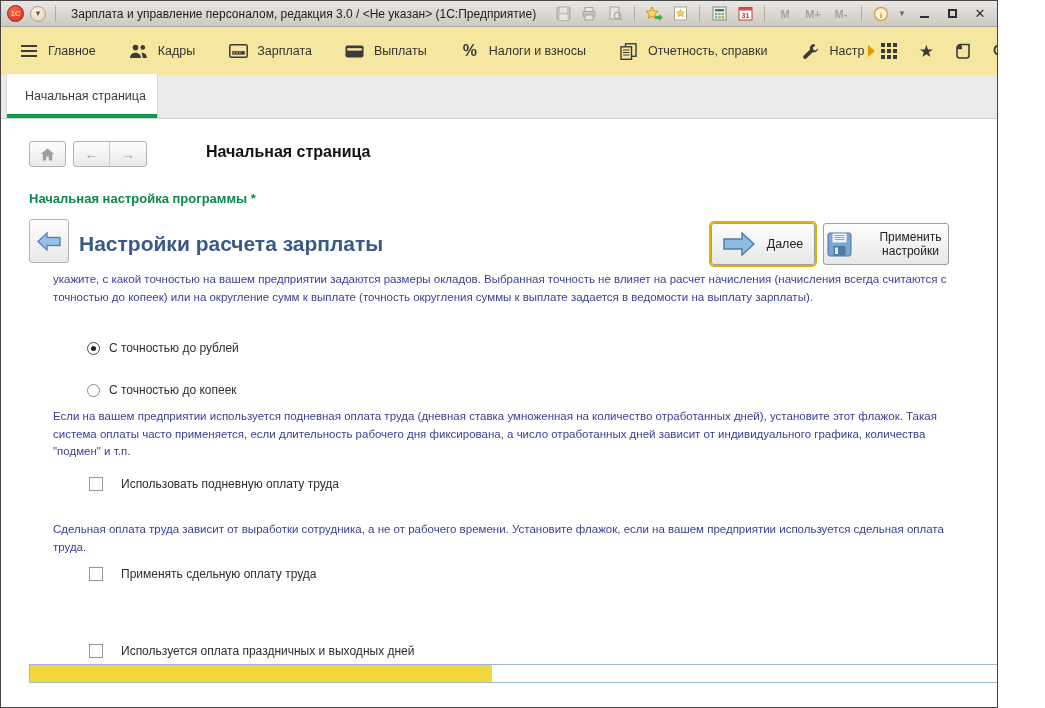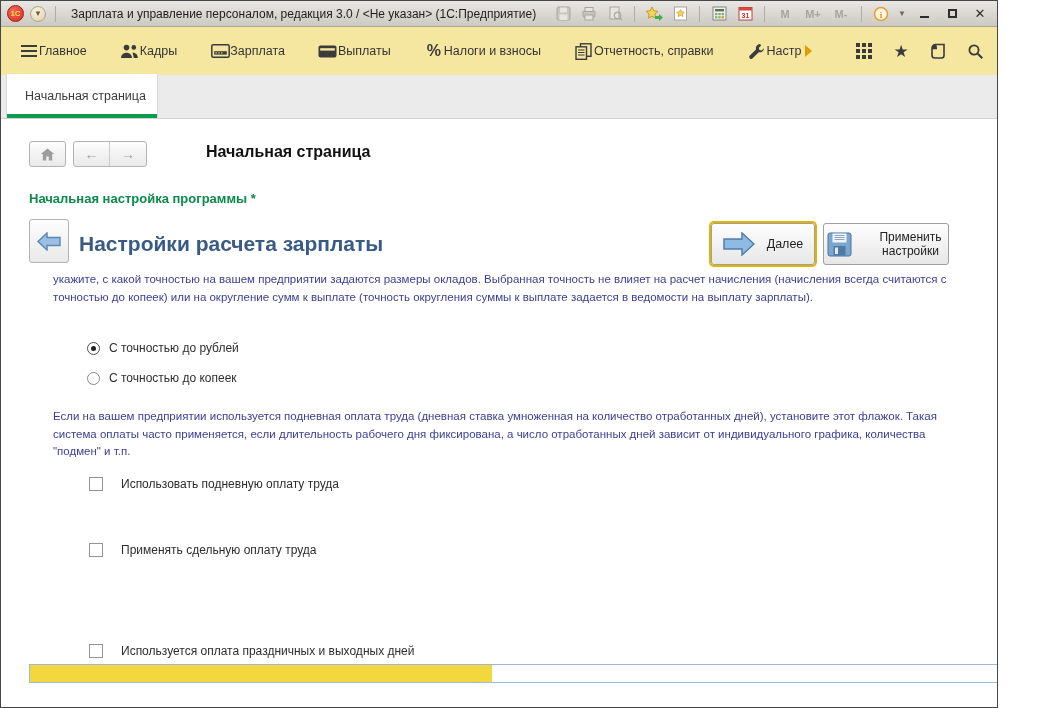--- a/index.html
+++ b/index.html
@@ -35,21 +35,21 @@
   .wc { width:22px; height:18px; display:flex; align-items:center; justify-content:center; cursor:default; }
   .wc-min { width:9px; height:2px; background:#2e2e2e; margin-top:7px; }
   .wc-max { width:9px; height:9px; border:2px solid #2e2e2e; }
   .wc-close { font-size:13px; color:#2e2e2e; line-height:1; }
 
   
   .menubar {
     height:48px; background:#f6e7a0;
     display:flex; align-items:center; padding:0 12px 0 18px;
   }
-  .mitem { display:flex; align-items:center; padding:6px 0; margin-right:33px; cursor:default;justify-content:flex-end; }
+  .mitem { display:flex; align-items:center; gap:9px; padding:6px 0; margin-right:33px; cursor:default;justify-content:flex-end; }
   .mlabel { font-size:12.5px; color:#343434; white-space:nowrap; }
   .micon { display:flex; align-items:center; justify-content:center; width:20px; height:18px; }
   .hamburger { width:16px; height:12px; border-top:2.5px solid #3b3b3b; border-bottom:2.5px solid #3b3b3b; position:relative; }
   .hamburger::after{ content:""; position:absolute; left:0; top:2.8px; width:16px; height:2.5px; background:#3b3b3b; }
   .pct { font-size:16px; font-weight:bold; color:#3b3b3b; }
   .overflow-arrow { width:0; height:0; border-left:7px solid #e09d00; border-top:6px solid transparent; border-bottom:6px solid transparent; margin:0 4px 0 -18px; }
   .menu-right { margin-left:auto; display:flex; align-items:center; gap:17px; }
   .star-glyph { font-size:17px; color:#3b3b3b; line-height:1; }
 
   
@@ -96,25 +96,25 @@
   .p1 { top:152px; }
   .p2 { top:289px; }
   .p3 { top:402px; }
   .p4 { top:494px; }
 
   .radio-row { display:flex; align-items:center; gap:9px; left:86px; cursor:default; }
   .radio { width:13px; height:13px; border:1px solid #8a8a8a; border-radius:50%; background:#fff; position:relative; }
   .radio.checked { border-color:#4d4d4d; }
   .radio.checked::after { content:""; position:absolute; left:3px; top:3px; width:5px; height:5px; border-radius:50%; background:#222; }
   .radio-label, .cb-label { font-size:12px; color:#2e2e2e; }
-  .r1 { top:222px; } .r2 { top:252px; }
+  .r1 { top:222px; } .r2 { top:264px; }
 
   .cb-row { display:flex; align-items:center; gap:18px; left:88px; cursor:default; }
   .checkbox { width:14px; height:14px; border:1px solid #949494; background:#fff; }
-  .cb1 { top:358px; } .cb2 { top:424px; } .cb3 { top:525px; }
+  .cb1 { top:358px; } .cb2 { top:448px; } .cb3 { top:525px; }
 
   
   .progress {
     left:28px; top:545px; width:985px; height:19px;
     border:1px solid #9db9da; background:#fff;
   }
   .progress-fill { height:100%; background:#f2d83e; }
 
   
   .sb-arrow { left:1010px; width:0; height:0; border-left:5px solid transparent; border-right:5px solid transparent; }
@@ -369,20 +369,21 @@
       <span class="radio-label">С точностью до копеек</span>
     </div>
 
     <div class="abs para p2">Если на вашем предприятии используется подневная оплата труда (дневная ставка умноженная на количество отработанных дней), установите этот флажок. Такая система оплаты часто применяется, если длительность рабочего дня фиксирована, а число отработанных дней зависит от индивидуального графика, количества "подмен" и т.п.</div>
 
     <div class="abs cb-row cb1">
       <span class="checkbox"></span>
       <span class="cb-label">Использовать подневную оплату труда</span>
     </div>
 
+    <div class="abs para p3">Сдельная оплата труда зависит от выработки сотрудника, а не от рабочего времени. Установите флажок, если на вашем предприятии используется сдельная оплата труда.</div>
 
     <div class="abs cb-row cb2">
       <span class="checkbox"></span>
       <span class="cb-label">Применять сдельную оплату труда</span>
     </div>
 
 
     <div class="abs cb-row cb3">
       <span class="checkbox"></span>
       <span class="cb-label">Используется оплата праздничных и выходных дней</span>

